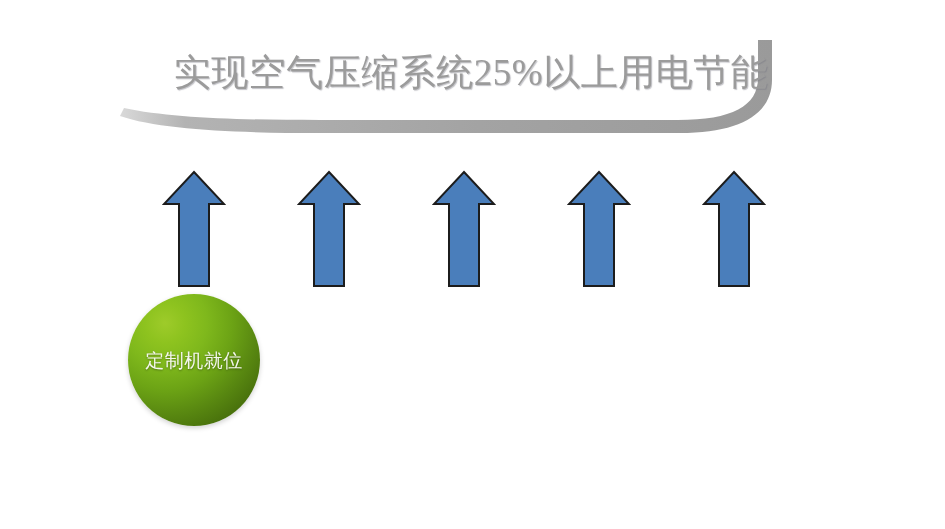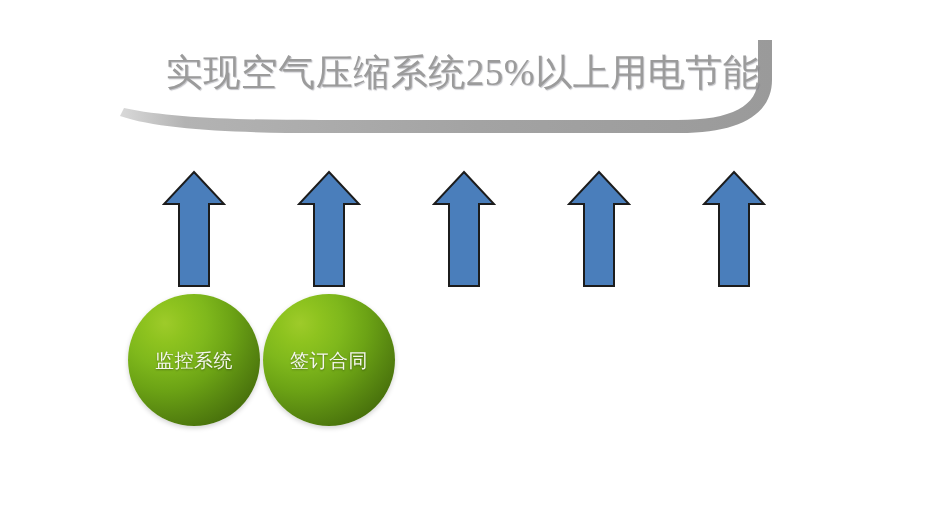--- a/index.html
+++ b/index.html
@@ -21,21 +21,21 @@
   
   #title-banner {
     position: absolute;
     left: 120px;
     top: 38px;
     width: 680px;
     height: 104px;
   }
   #title-text {
     position: absolute;
-    left: 38px;
+    left: 46px;
     top: 6px;
     width: 610px;
     height: 60px;
     line-height: 58px;
     font-family: "Liberation Serif", "DejaVu Serif", serif;
     font-size: 37px;
     font-weight: 400;
     color: #9b9b9b;
     letter-spacing: 0.5px;
     white-space: nowrap;
@@ -131,19 +131,16 @@
     <polygon points="32,2 62,34 47,34 47,116 17,116 17,34 2,34" fill="#4a7ebb" stroke="#1c1c1c" stroke-width="2"></polygon>
   </svg>
   <svg class="arrow" style="left:567px" viewBox="0 0 64 118">
     <polygon points="32,2 62,34 47,34 47,116 17,116 17,34 2,34" fill="#4a7ebb" stroke="#1c1c1c" stroke-width="2"></polygon>
   </svg>
   <svg class="arrow" style="left:702px" viewBox="0 0 64 118">
     <polygon points="32,2 62,34 47,34 47,116 17,116 17,34 2,34" fill="#4a7ebb" stroke="#1c1c1c" stroke-width="2"></polygon>
   </svg>
 
   <div class="node" style="left:128px">
-    <span class="node-label">监控系统</span>
-  </div>
-  <div class="node" style="left:263px">
-    <span class="node-label">签订合同</span>
+    <span class="node-label">定制机就位</span>
   </div>
 
 </div>
 
 </body></html>

